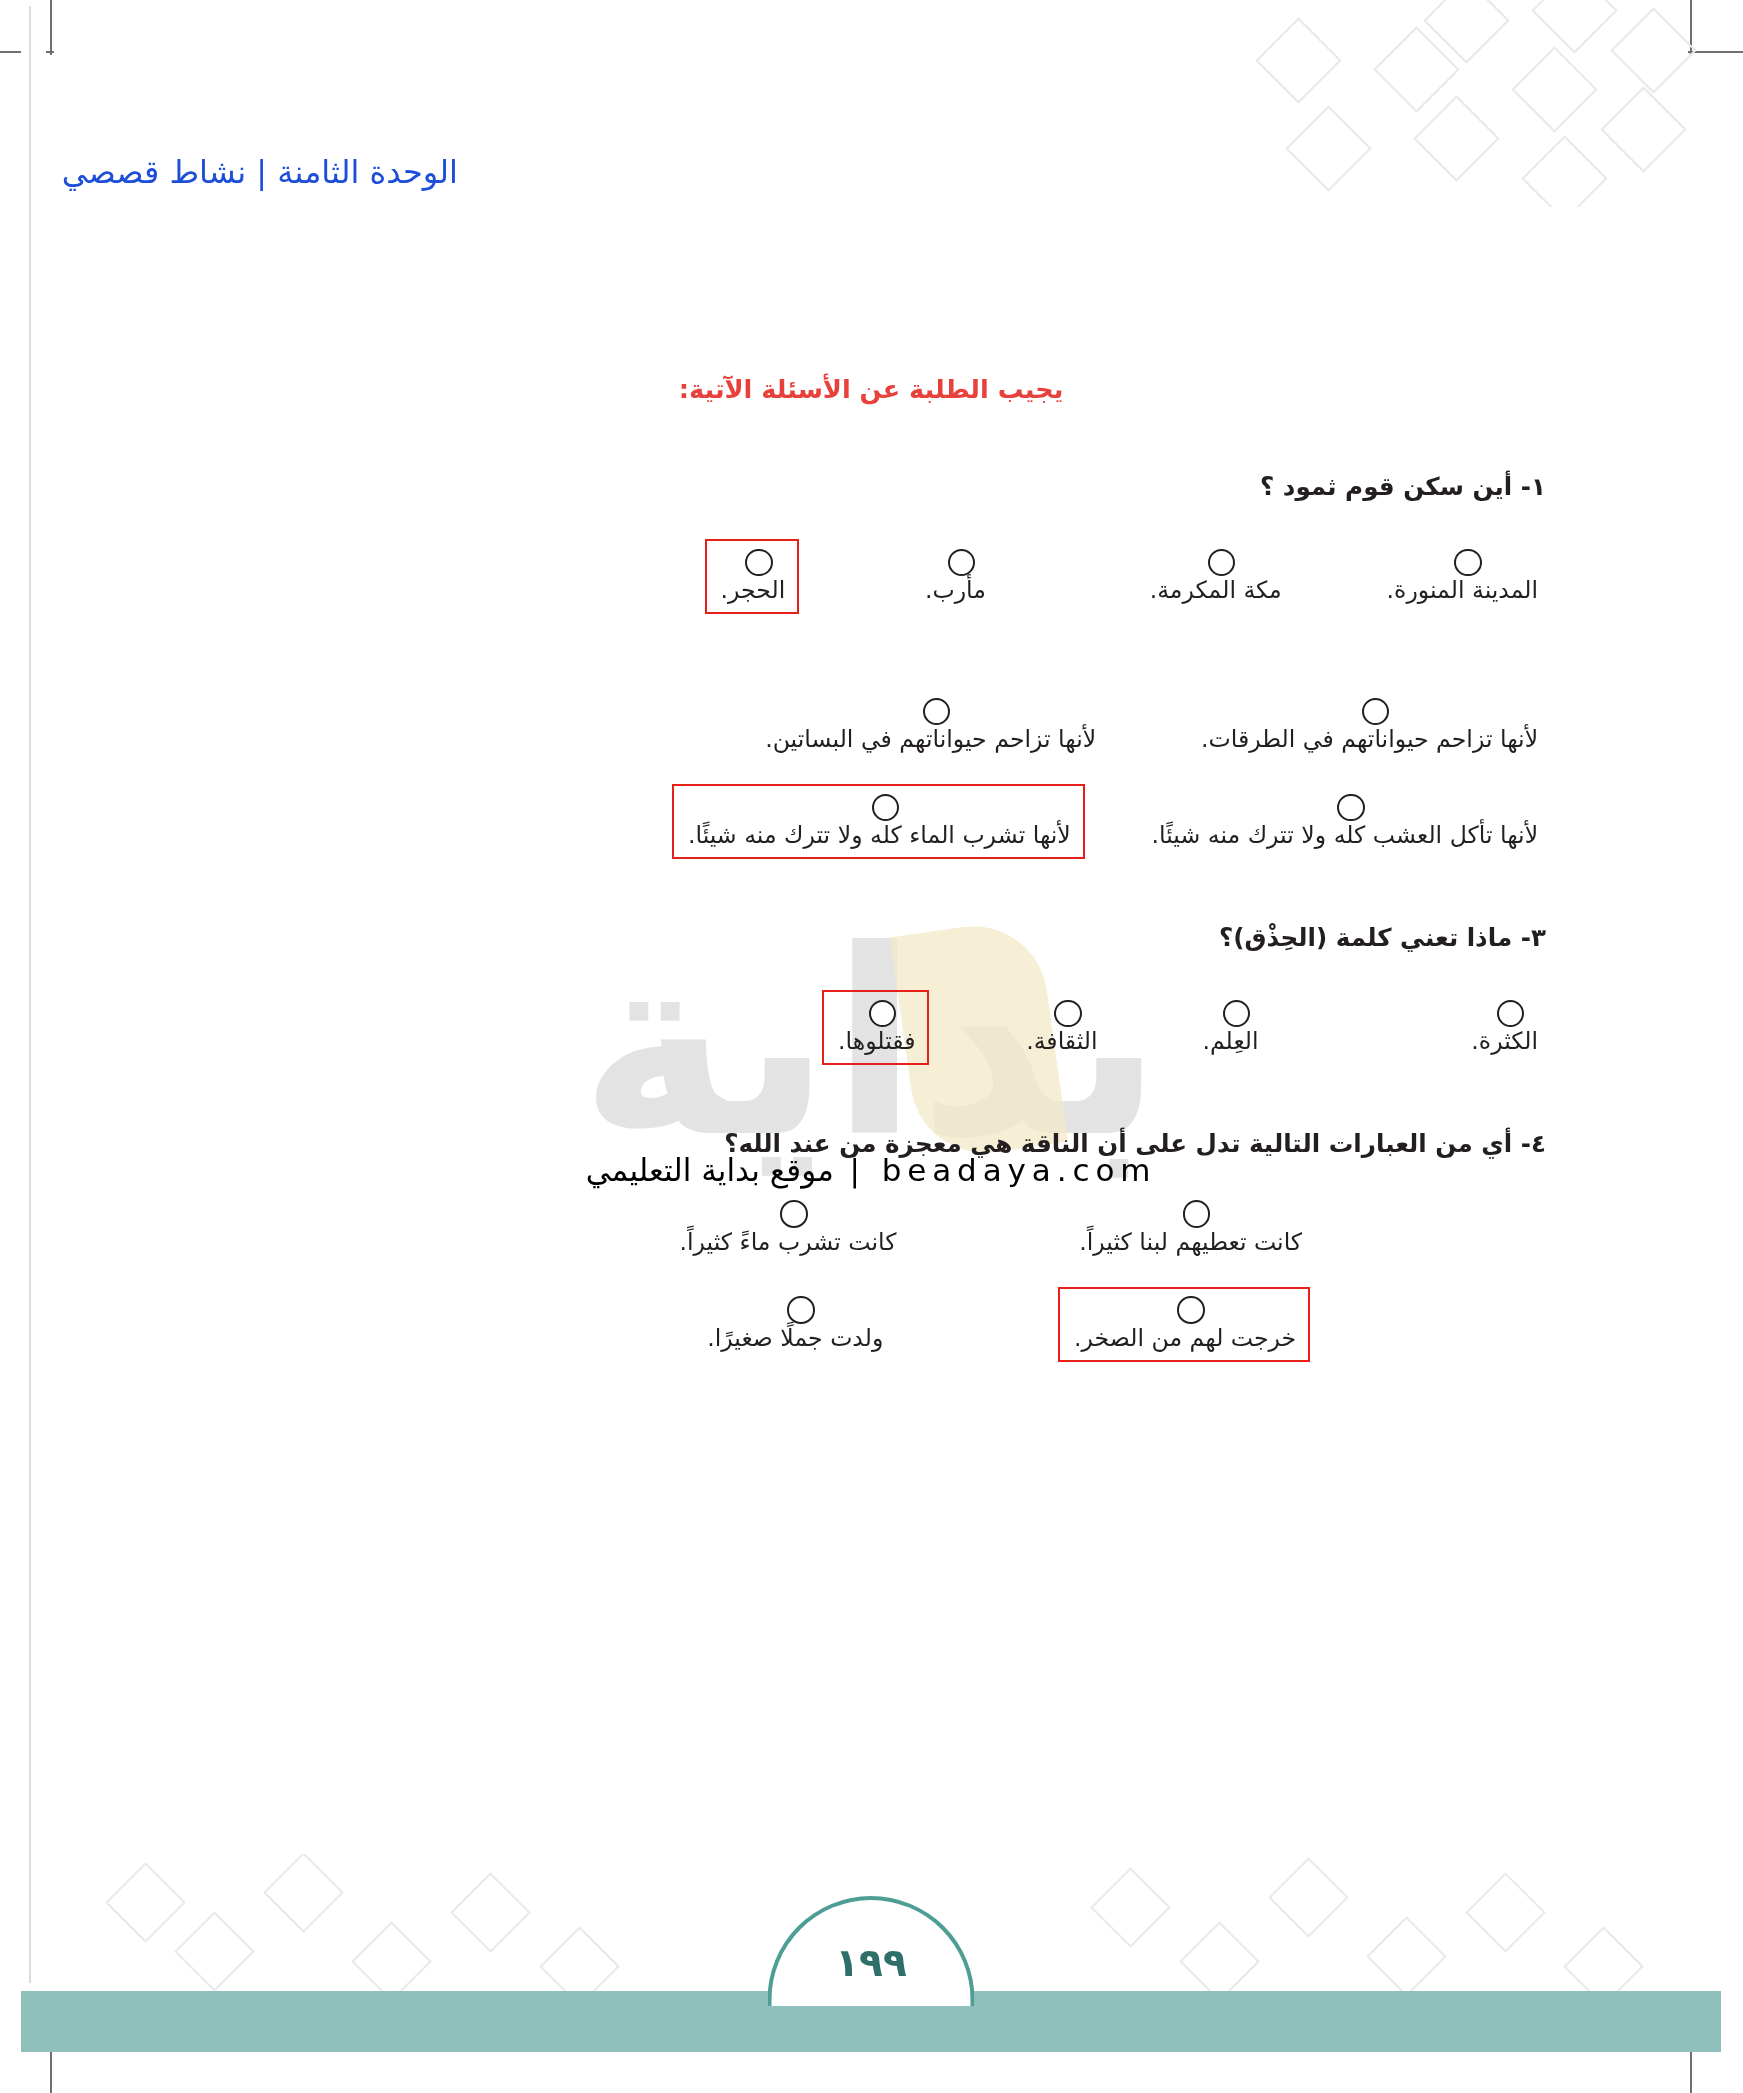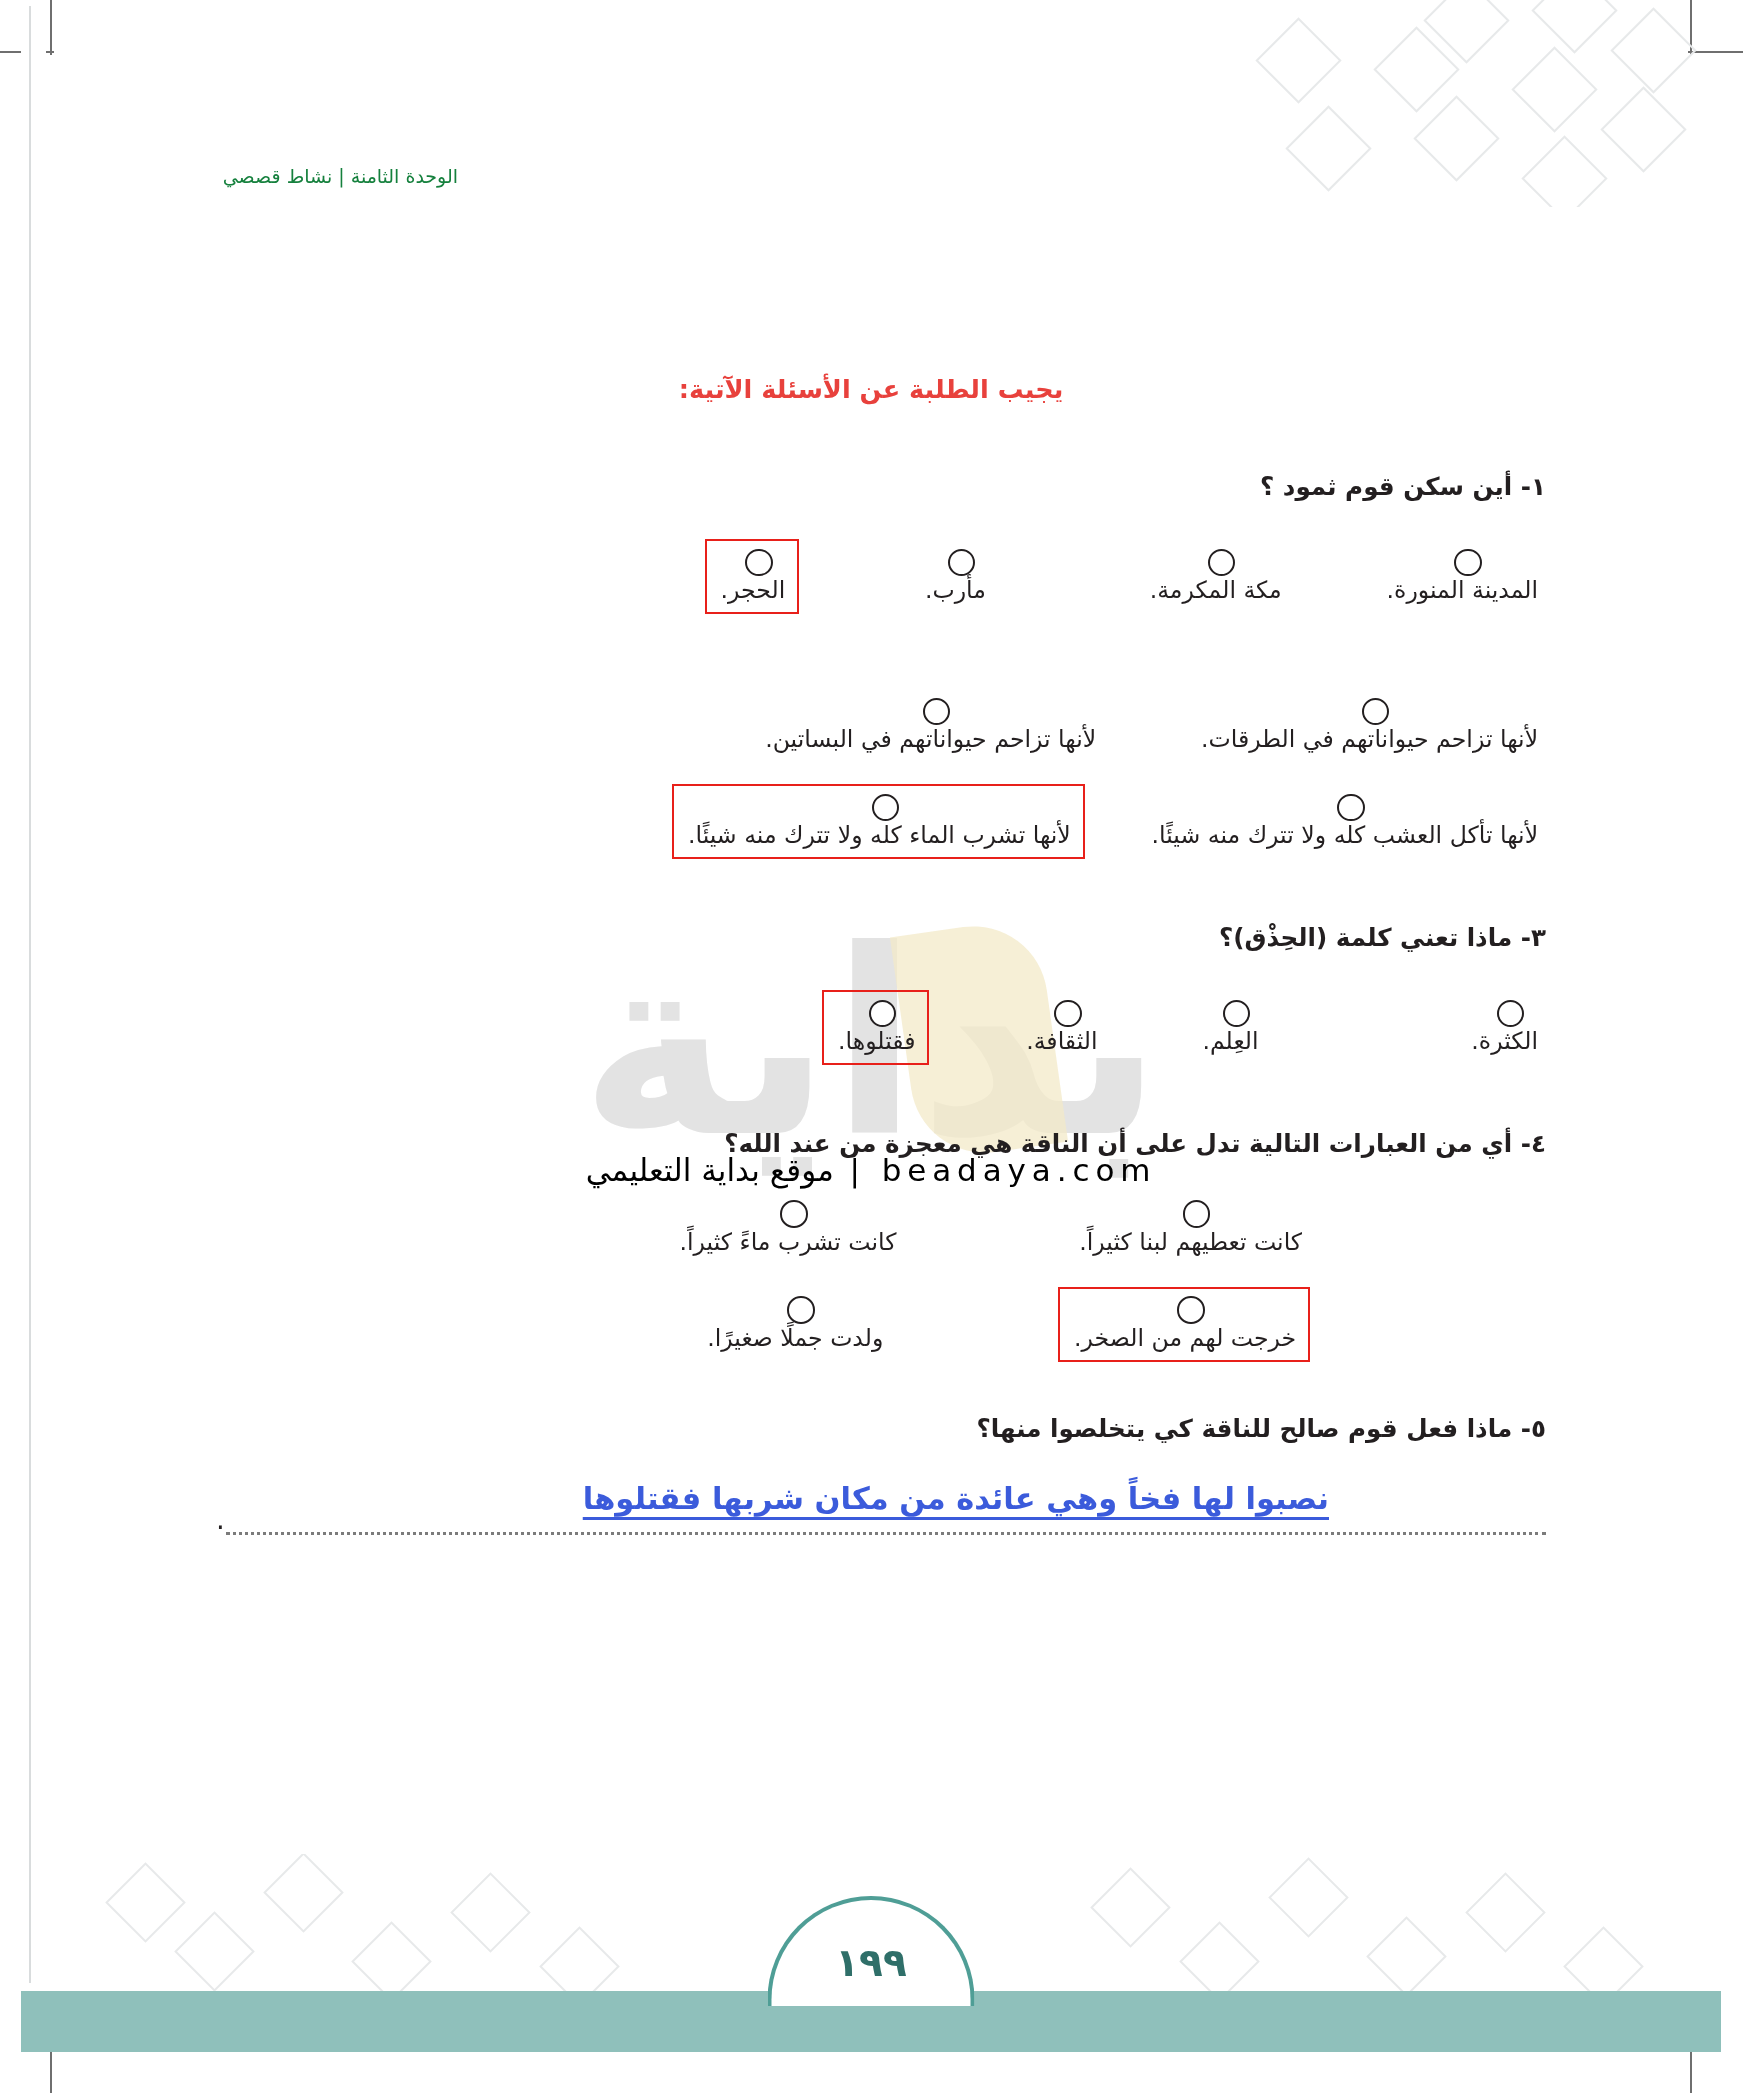--- a/index.html
+++ b/index.html
@@ -64,27 +64,27 @@
     top: 5.9px;
     bottom: 110px;
     left: 29.6px;
     width: 11.8px;
     border-left: 2px solid #d9dcdd;
   }
 
   
   .unit-header {
     position: absolute;
-    top: 165px;
+    top: 153px;
     right: 0;
     left: 0;
     text-align: right;
     padding-right: 1285px;
-    font-size: 19px;
-    color: #15803d;
+    font-size: 32px;
+    color: #1d4ed8;
     letter-spacing: 0px;
     white-space: nowrap;
     direction: rtl;
   }
 
   
   .content {
     position: absolute;
     top: 374px;
     right: 197px;
@@ -415,28 +415,20 @@
         <div class="sp-170"></div>
         <div class="option">
           <span class="bullet"></span>
           <span>ولدت جملًا صغيرًا.</span>
         </div>
       </div>
     </div>
 
     <div style="height:23.6px;"></div>
 
-    <div class="question">
-      <div class="q-text">٥- ماذا فعل قوم صالح للناقة كي يتخلصوا منها؟</div>
-      <div class="answer-line">
-        <div class="dotted"></div>
-        <div class="answer-text">نصبوا لها فخاً وهي عائدة من مكان شربها فقتلوها</div>
-        <div class="period">.</div>
-      </div>
-    </div>
 
   </div>
 
   <div class="footer-bar"></div>
   <div class="footer-tab"></div>
   <div class="page-num">١٩٩</div>
 
 </div>
 
 

